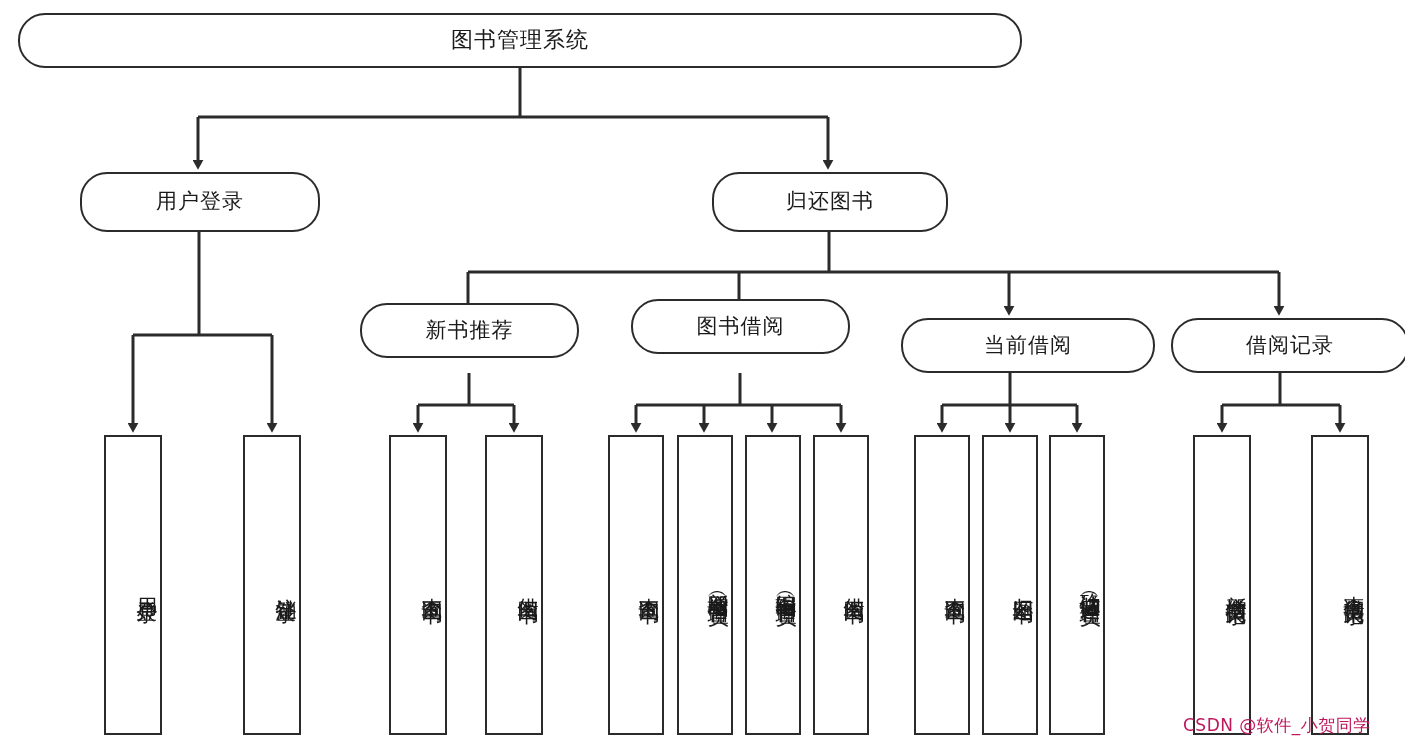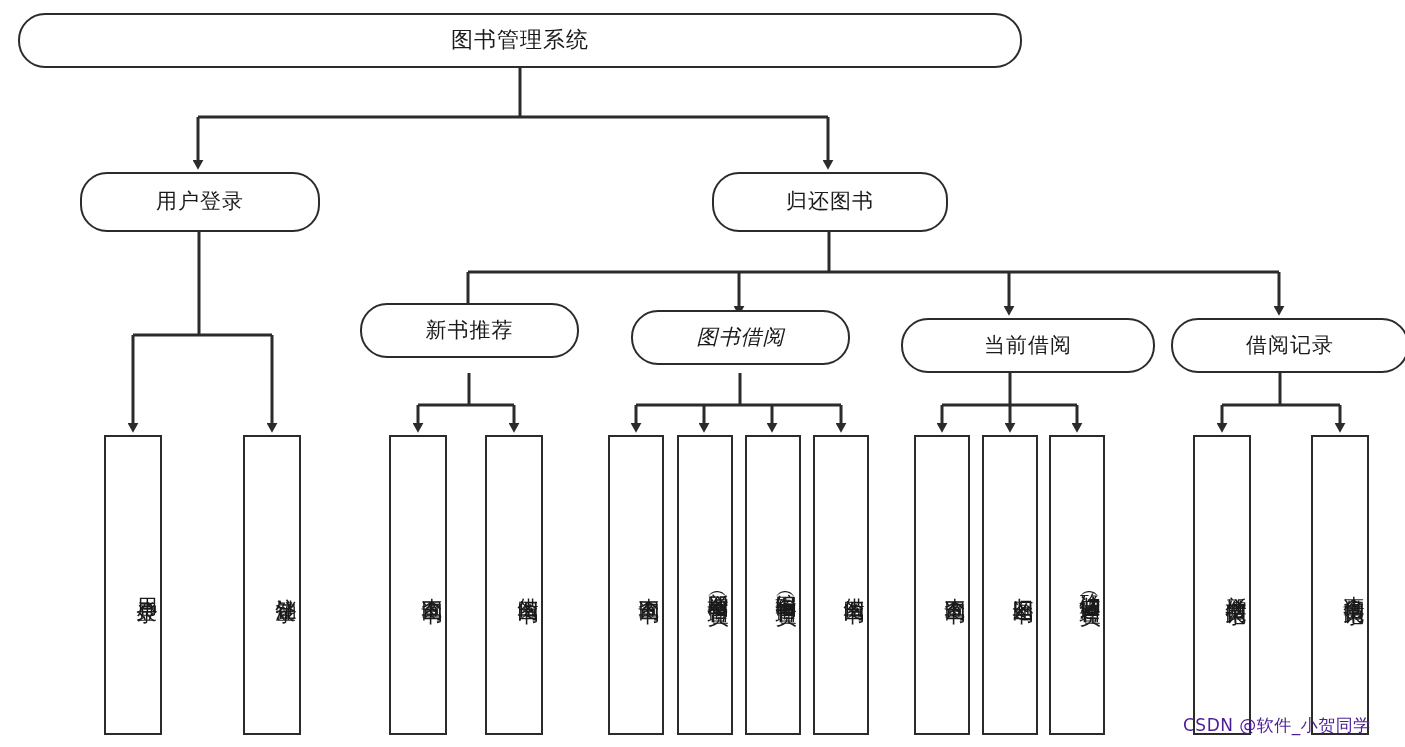--- a/index.html
+++ b/index.html
@@ -59,21 +59,21 @@
     display: block;
   }
   .node.root {
     font-size: 22px;
   }
   #watermark {
     position: absolute;
     left: 1183px;
     top: 714px;
     font-size: 17px;
-    color: #4c1d95;
+    color: #be185d;
     letter-spacing: 0.5px;
     white-space: nowrap;
   }
 </style>
 </head>
 <body>
 
 <div id="canvas">
 
   <svg id="wires" viewBox="0 0 1405 747">
@@ -133,21 +133,21 @@
   <div class="node h" style="left:80px; top:172px; width:240px; height:60px;">
     <span>用户登录</span>
   </div>
   <div class="node h" style="left:712px; top:172px; width:236px; height:60px;">
     <span>归还图书</span>
   </div>
 
   <div class="node h" style="left:360px; top:303px; width:219px; height:55px;">
     <span>新书推荐</span>
   </div>
-  <div class="node h" style="left:631px; top:310px; width:219px; height:55px;font-style:italic;">
+  <div class="node h" style="left:631px; top:299px; width:219px; height:55px;">
     <span>图书借阅</span>
   </div>
   <div class="node h" style="left:901px; top:318px; width:254px; height:55px;">
     <span>当前借阅</span>
   </div>
   <div class="node h" style="left:1171px; top:318px; width:238px; height:55px;">
     <span>借阅记录</span>
   </div>
 
   <div class="node v" style="left:104px; top:435px; width:58px; height:300px;">

